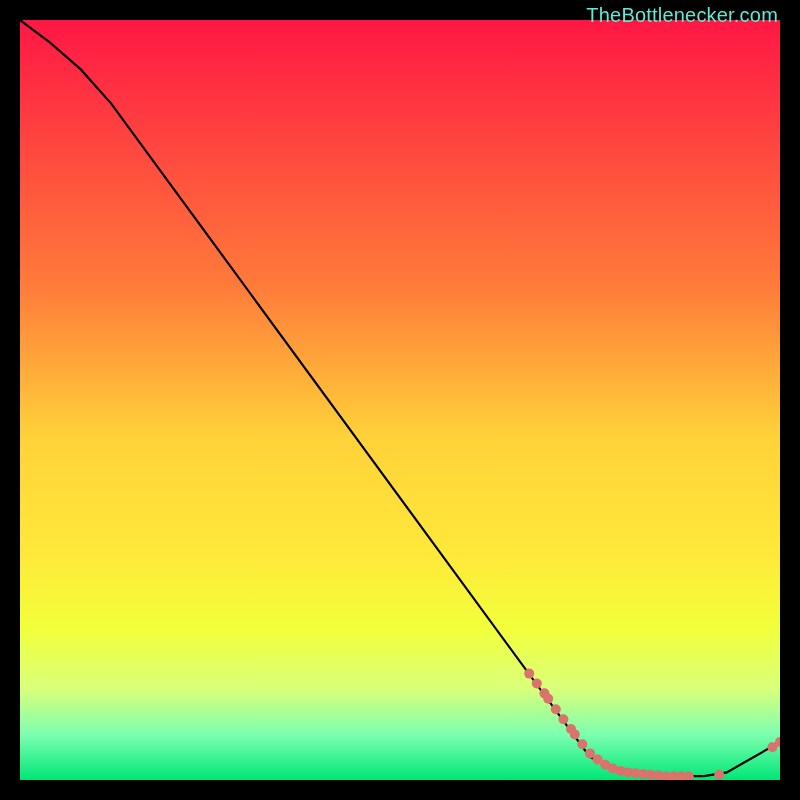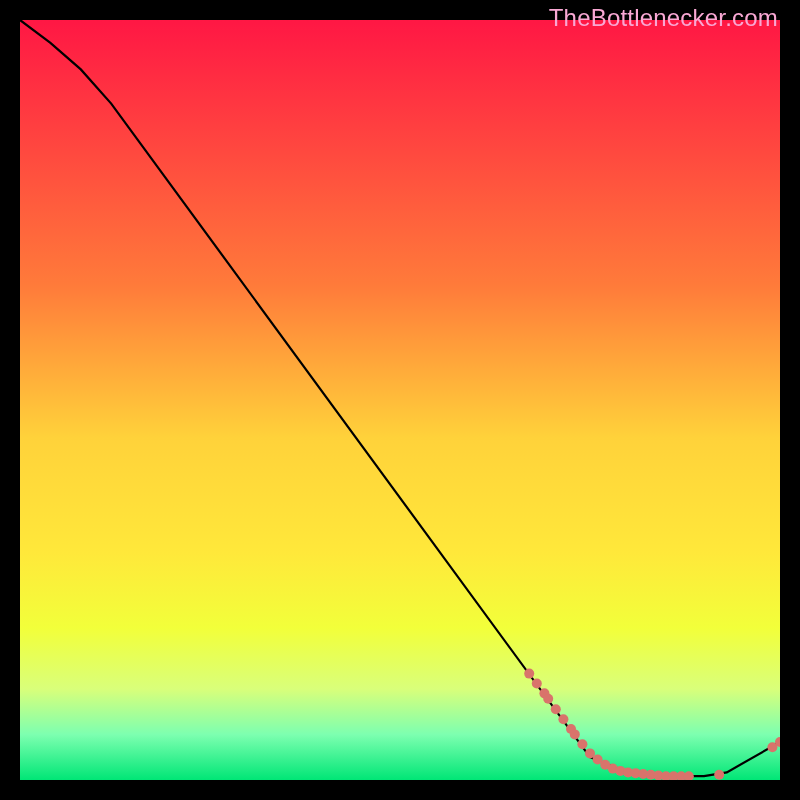--- a/index.html
+++ b/index.html
@@ -1,17 +1,17 @@
 <!DOCTYPE html>
 <html><head>
 <meta charset="utf-8">
 <style>
   * { margin: 0; padding: 0; box-sizing: border-box; }
   body { width: 800px; height: 800px; background: #000; position: relative; font-family: Arial, sans-serif; }
-  .watermark { position: absolute; top: 4px; right: 22px; color: #f9a8d4; font-size: 24px; font-weight: 400; z-index: 10; letter-spacing: 0.2px; }
+  .watermark { position: absolute; top: 4px; right: 22px; color: #5eead4; font-size: 20px; font-weight: 400; z-index: 10; letter-spacing: 0.2px; }
   .plot-area { position: absolute; left: 20px; top: 20px; width: 760px; height: 760px; }
   .gradient-bg { position: absolute; left: 0; top: 0; width: 100%; height: 100%; }
   .curve-svg { position: absolute; left: 0; top: 0; width: 100%; height: 100%; }
 </style>
 </head>
 <body>
 
 <div class="watermark">TheBottlenecker.com</div>
 
 <div class="plot-area">

